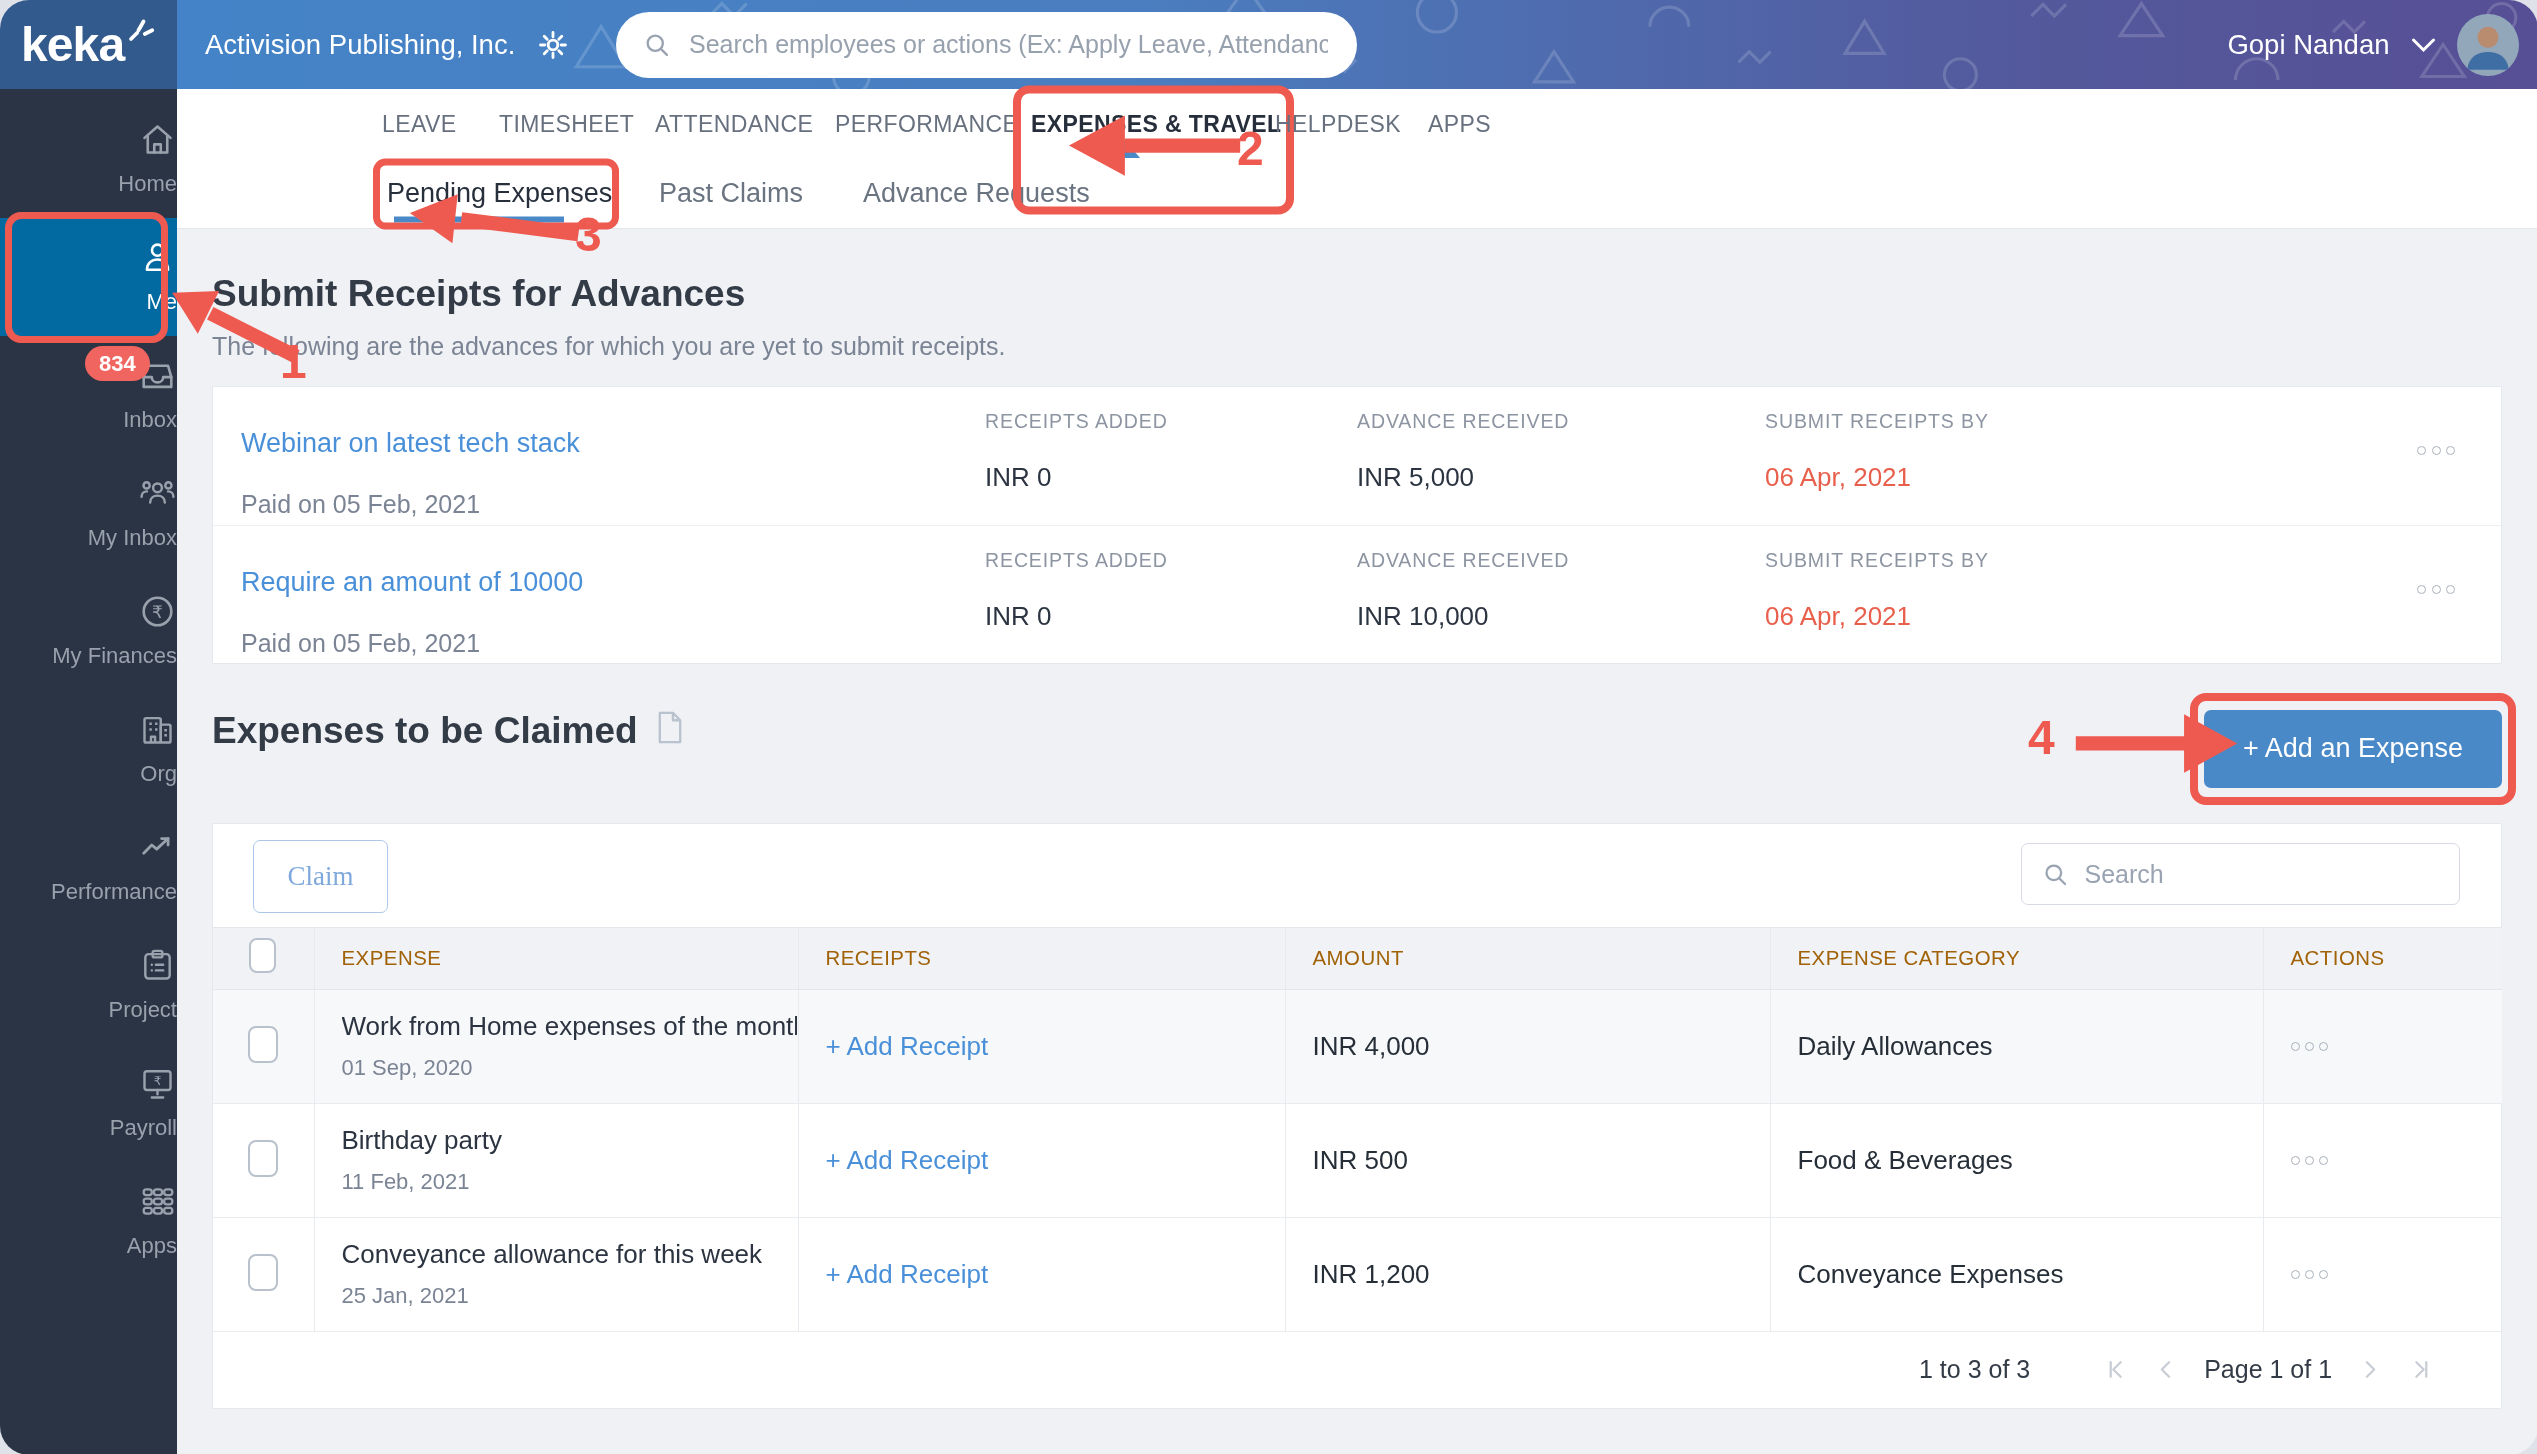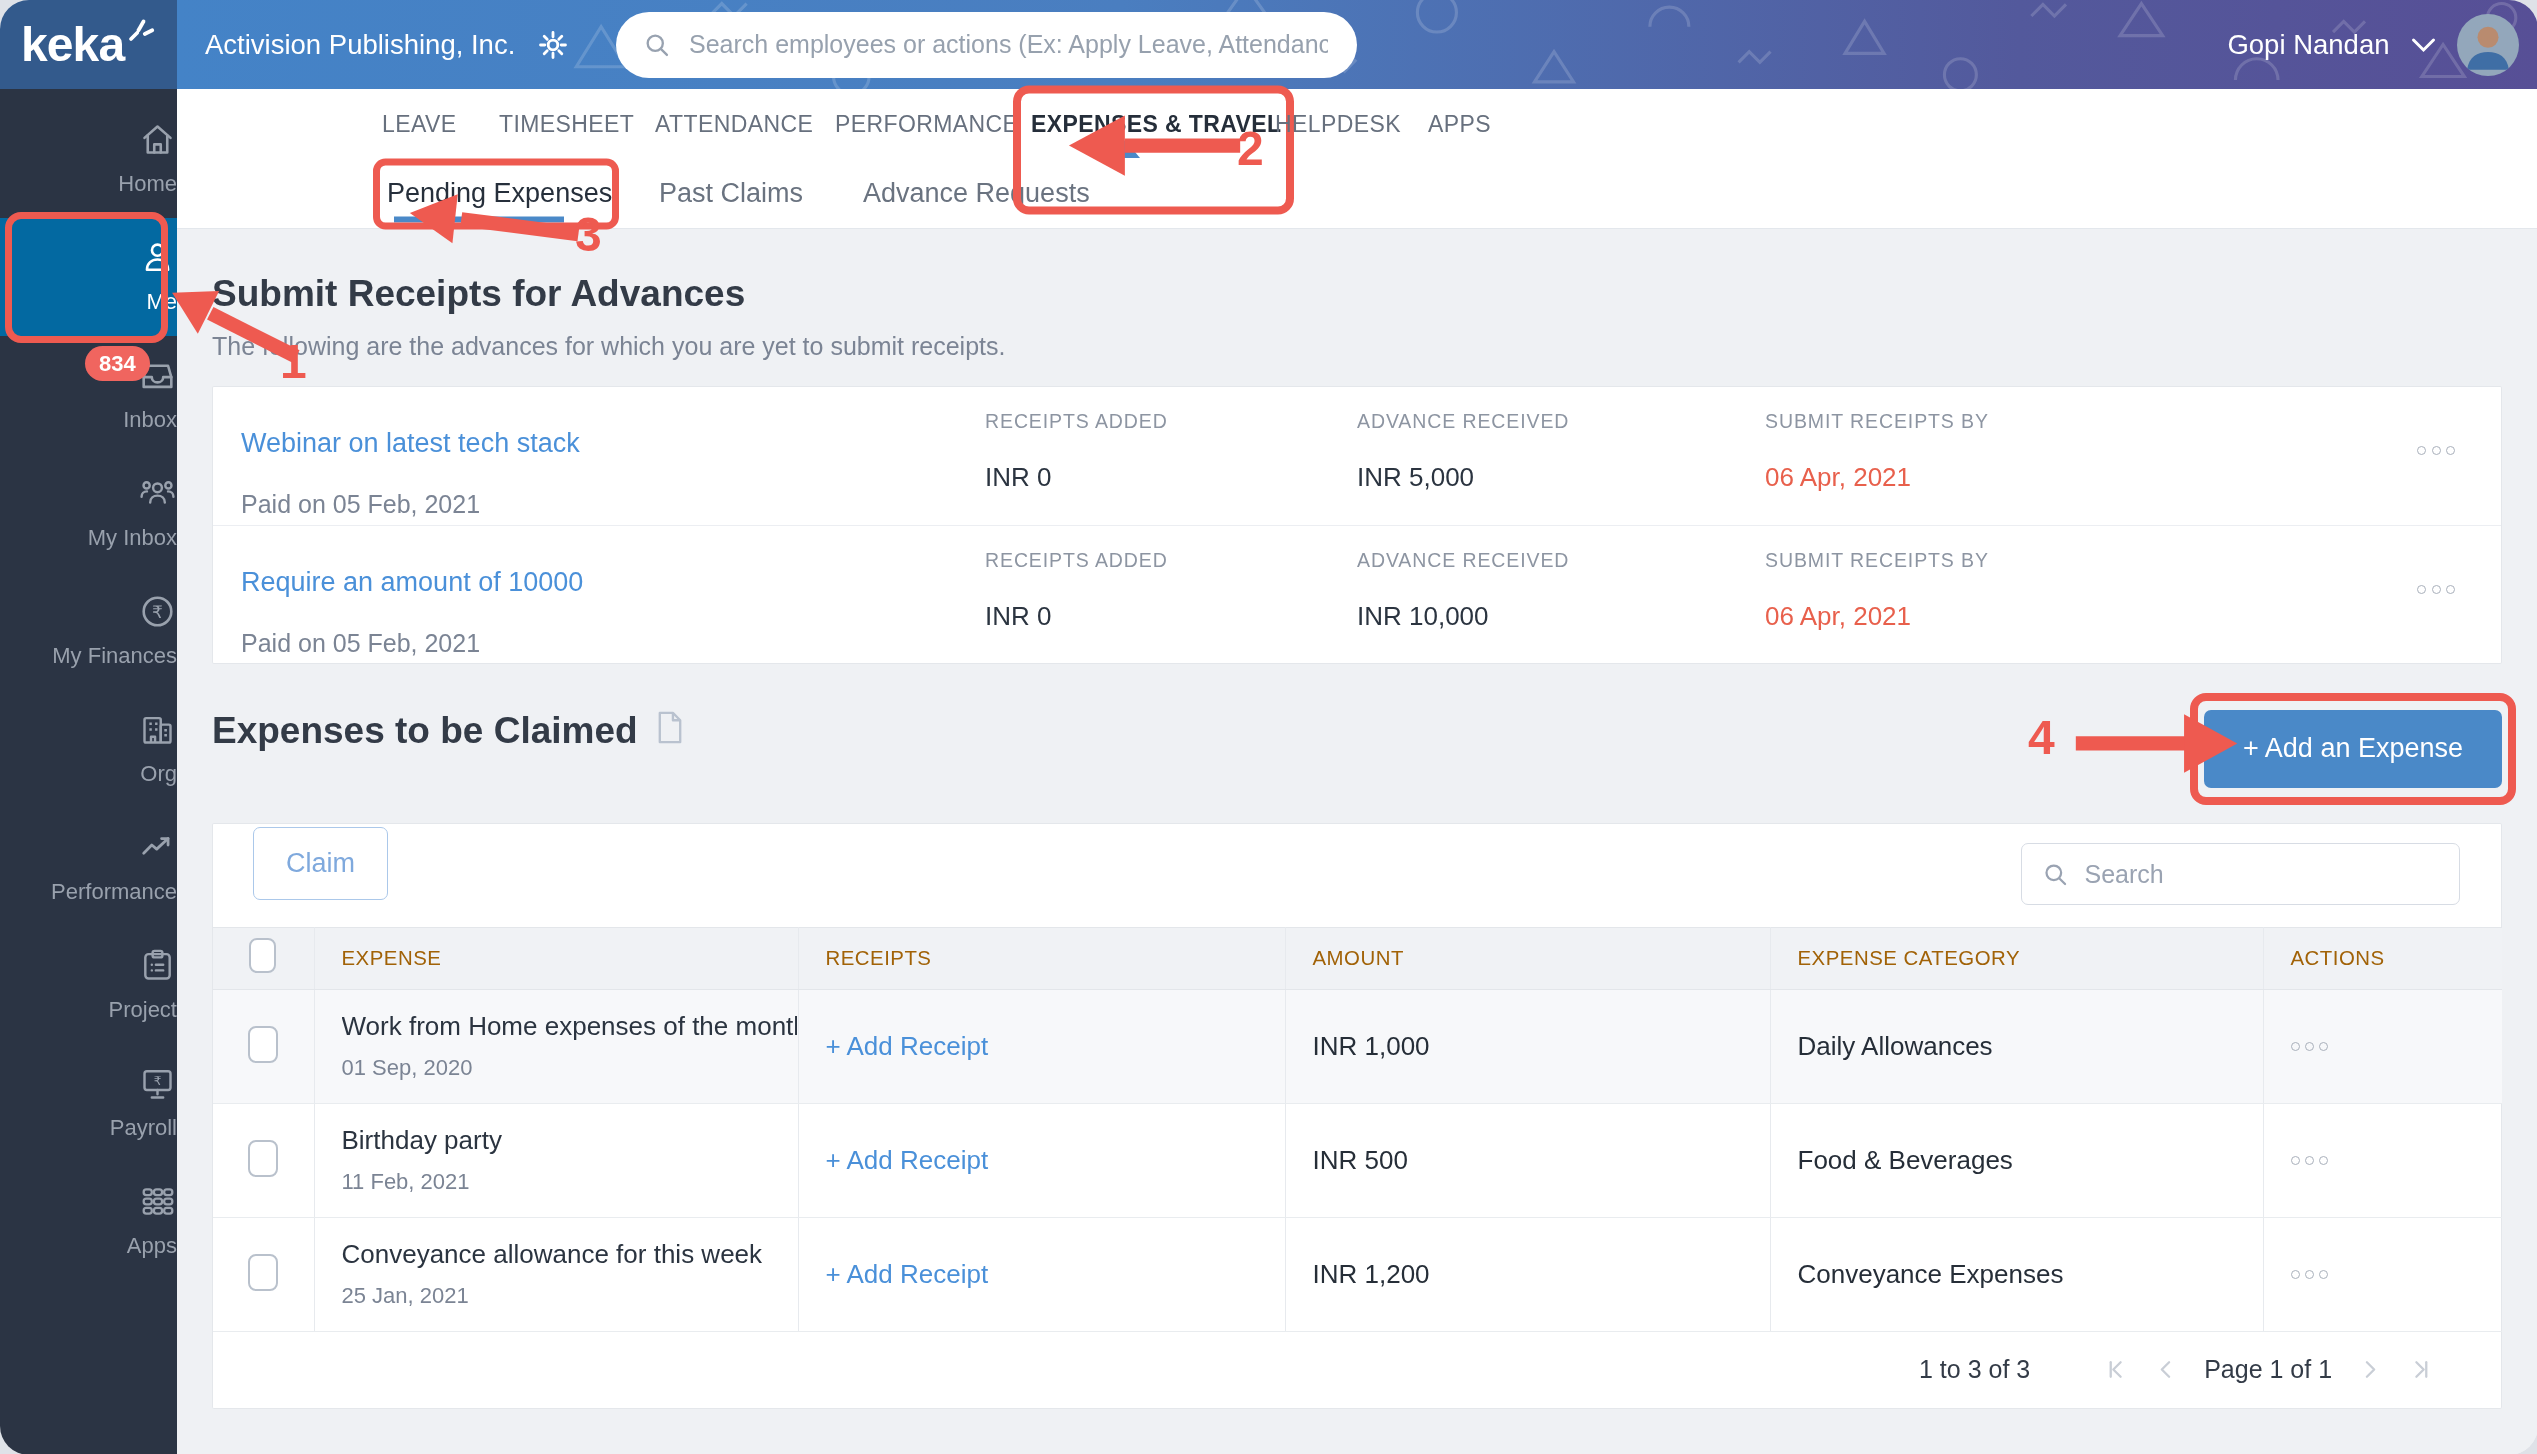--- a/index.html
+++ b/index.html
@@ -73,22 +73,22 @@
 
   
   .claims-head{margin-top:46px;display:flex;justify-content:space-between;align-items:flex-start;}
   .claims-title-row{display:flex;align-items:flex-start;gap:16px;}
   .add-btn{height:78px;padding:0 39px;background:#4a89c8;border:none;border-radius:7px;color:#fff;
        font-size:27px;font-family:inherit;cursor:pointer;position:relative;}
 
   
   .table-panel{margin-top:35px;}
   .toolbar{position:relative;height:103px;}
-  .claim-btn{position:absolute;left:40px;top:3px;width:135px;height:73px;background:#fff;
-       border:1.8px solid #abc8ea;border-radius:7px;color:#7fa9dd;font-size:27px;font-family:Liberation Sans, sans-serif;cursor:pointer;}
+  .claim-btn{position:absolute;left:40px;top:16px;width:135px;height:73px;background:#fff;
+       border:1.8px solid #abc8ea;border-radius:7px;color:#7fa9dd;font-size:27px;font-family:Liberation Serif, serif;cursor:pointer;}
   .tbl-search{position:absolute;right:41px;top:19.5px;width:439px;height:62px;border:1.8px solid #d7dce4;border-radius:7px;
        display:flex;align-items:center;padding:0 19.5px;gap:14px;background:#fff;}
   .tbl-search input{border:none;outline:none;flex:1;font-size:25px;color:#56606e;background:transparent;font-family:inherit;}
   .tbl-search input::placeholder{color:#9aa3b2;}
 
   table.grid{width:100%;border-collapse:collapse;table-layout:fixed;}
   .grid th{height:62px;background:#f0f2f5;border-top:0.9px solid #e3e6ea;border-bottom:0.9px solid #e3e6ea;
        font-size:20.4px;font-weight:400;color:#a16207;letter-spacing:0.5px;text-align:left;padding-left:27px;}
   .grid th.chk-col, .grid td.chk-col{padding-left:0;text-align:center;}
   .grid th:not(:last-child), .grid td:not(:last-child){border-right:0.9px solid #e7eaee;}
@@ -410,21 +410,21 @@
             </tr>
           </thead>
           <tbody>
             <tr class="shade">
               <td class="chk-col"><span class="checkbox"></span></td>
               <td>
                 <div class="exp-title">Work from Home expenses of the month - Sep</div>
                 <div class="exp-date">01 Sep, 2020</div>
               </td>
               <td><span class="add-receipt">+ Add Receipt</span></td>
-              <td><span class="amount">INR 1,000</span></td>
+              <td><span class="amount">INR 4,000</span></td>
               <td><span class="category">Daily Allowances</span></td>
               <td>
                   <span class="dots">
                     <i></i>
                     <i></i>
                     <i></i>
                   </span>
                 </td>
             </tr>
             <tr>

